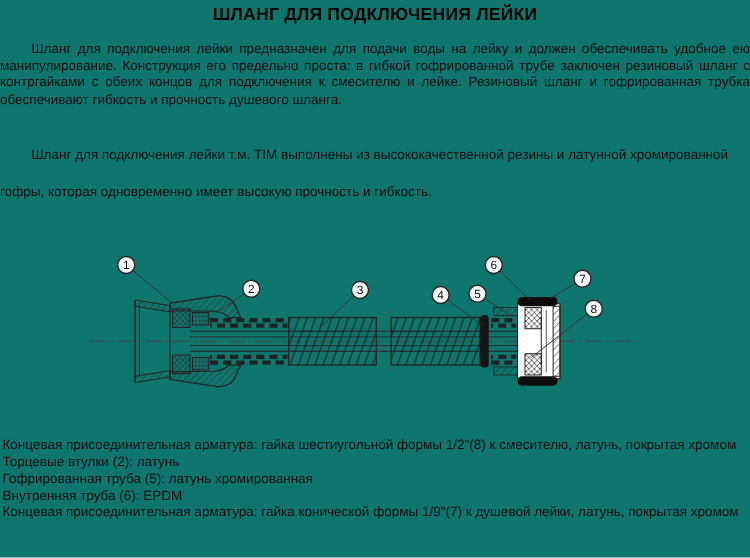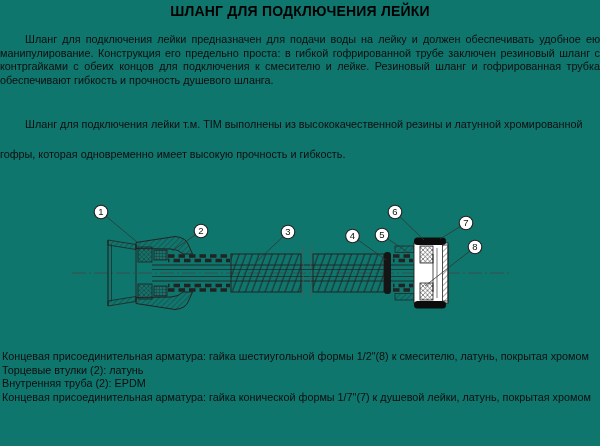--- a/index.html
+++ b/index.html
@@ -156,17 +156,18 @@
     </g>
     <g>
       <circle cx="475" cy="51" r="6.8" fill="#fff" stroke="#222" stroke-width="1.1"></circle>
       <text class="callout-num" x="475" y="54.2" text-anchor="middle">8</text>
     </g>
   </svg>
 
   <div class="specs">
     <div class="spec-line">Концевая присоединительная арматура: гайка шестиугольной формы 1/2"(8) к смесителю, латунь, покрытая хромом</div>
     <div class="spec-line">Торцевые втулки (2): латунь</div>
-    <div class="spec-line">Внутренняя труба (2): EPDM</div>
-    <div class="spec-line">Концевая присоединительная арматура: гайка конической формы 1/7"(7) к душевой лейки, латунь, покрытая хромом</div>
+    <div class="spec-line">Гофрированная труба (5): латунь хромированная</div>
+    <div class="spec-line">Внутренняя труба (6): EPDM</div>
+    <div class="spec-line">Концевая присоединительная арматура: гайка конической формы 1/9"(7) к душевой лейки, латунь, покрытая хромом</div>
   </div>
 
 </div>
 
 </body></html>

